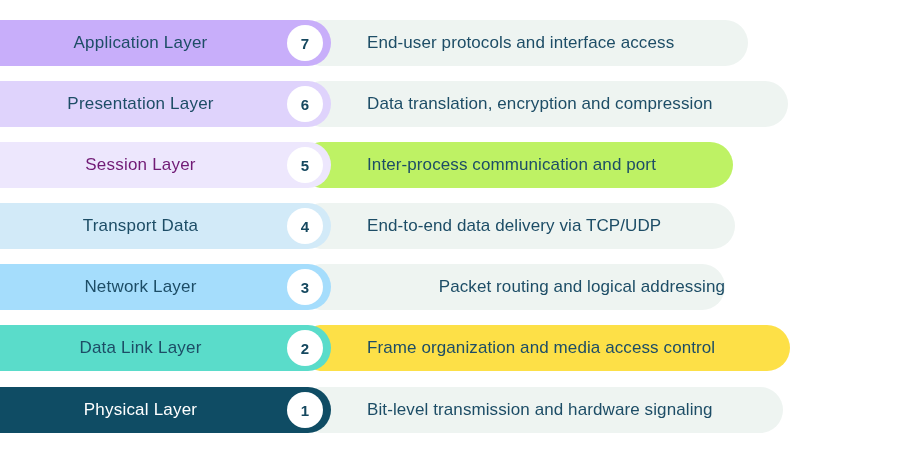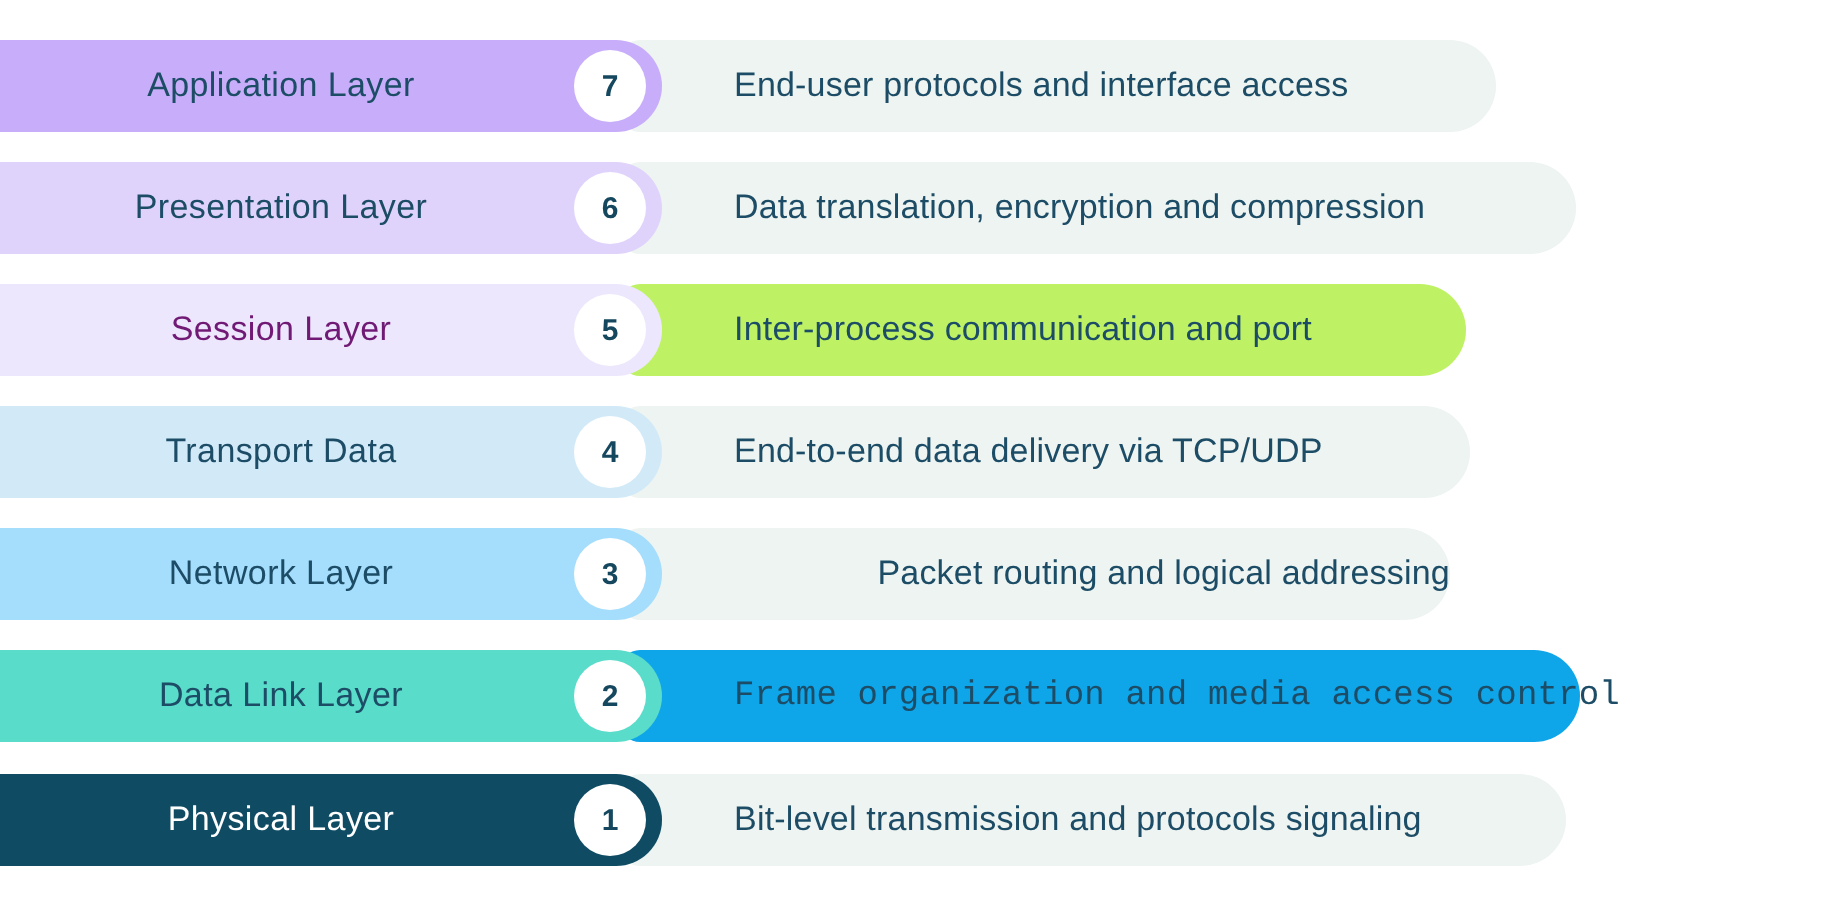--- a/index.html
+++ b/index.html
@@ -152,29 +152,29 @@
     </div>
   </div>
 
   <div class="row">
     <div class="layer-pill" style="background: rgb(90, 220, 202);">
       <span class="layer-label" style="color: rgb(29, 77, 102);">Data Link Layer</span>
     </div>
     <div class="layer-badge" style="background: rgb(255, 255, 255); color: rgb(21, 72, 95);">
       <span>2</span>
     </div>
-    <div class="desc-pill" style="background: #0ea5e9; color: rgb(29, 77, 102); font-family: Liberation Mono, monospace;">
+    <div class="desc-pill" style="background: #fde047; color: rgb(29, 77, 102);">
       <span class="desc-text">Frame organization and media access control</span>
     </div>
   </div>
 
   <div class="row">
     <div class="layer-pill" style="background: rgb(15, 76, 100);">
       <span class="layer-label" style="color: rgb(255, 255, 255);">Physical Layer</span>
     </div>
     <div class="layer-badge" style="background: rgb(255, 255, 255); color: rgb(21, 72, 95);">
       <span>1</span>
     </div>
     <div class="desc-pill" style="background: rgb(238, 244, 241); color: rgb(29, 77, 102);">
-      <span class="desc-text">Bit-level transmission and protocols signaling</span>
+      <span class="desc-text">Bit-level transmission and hardware signaling</span>
     </div>
   </div>
 </div>
 
 </body></html>

